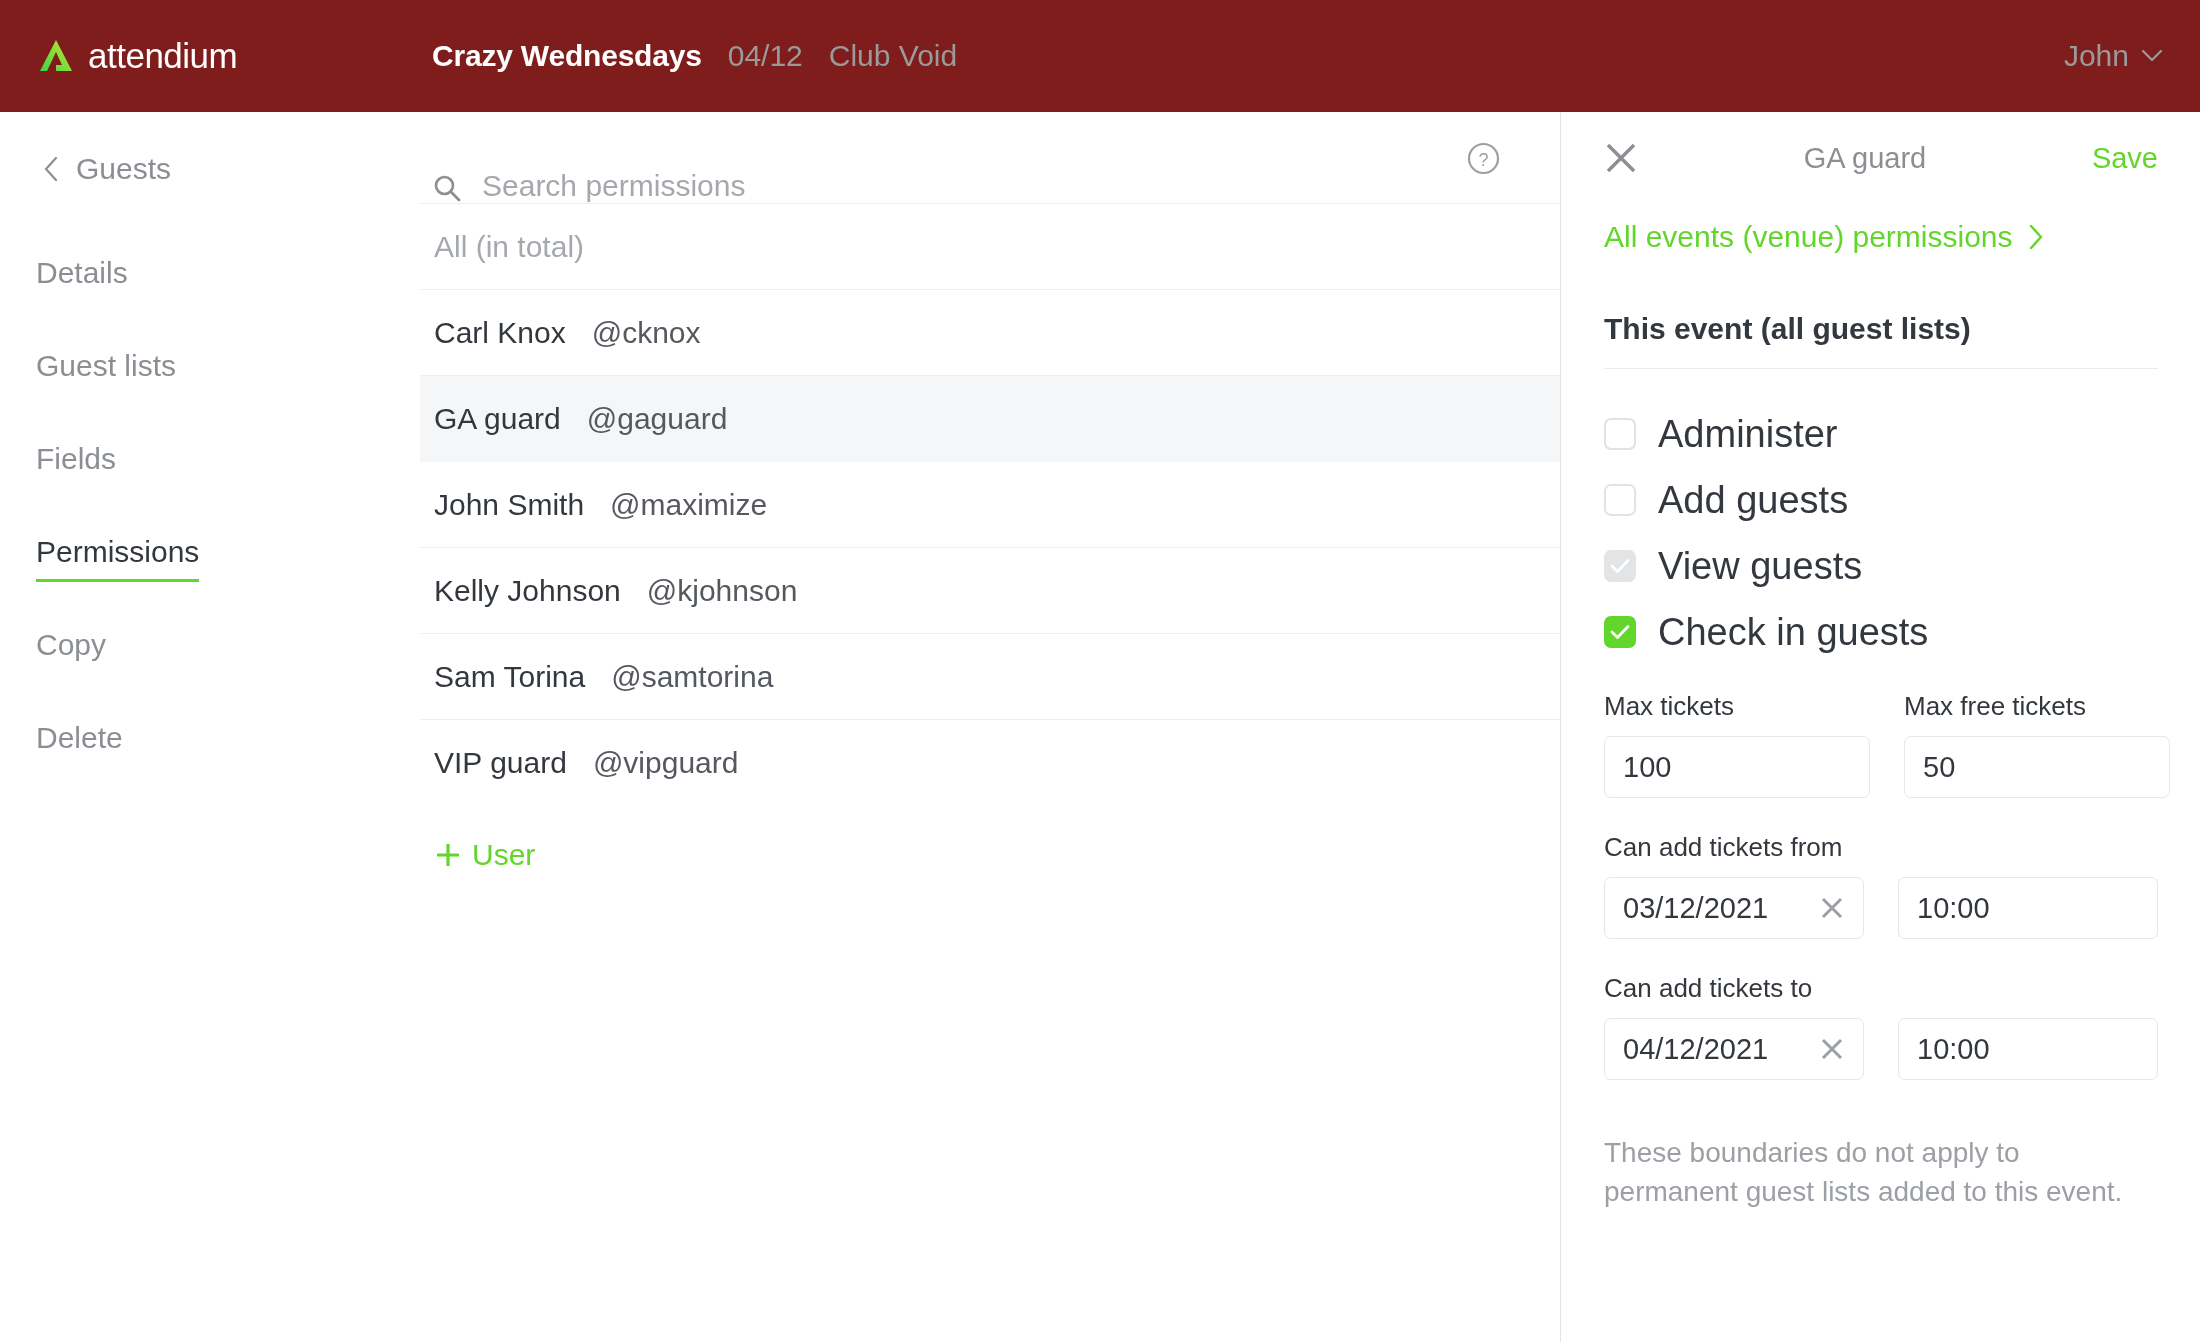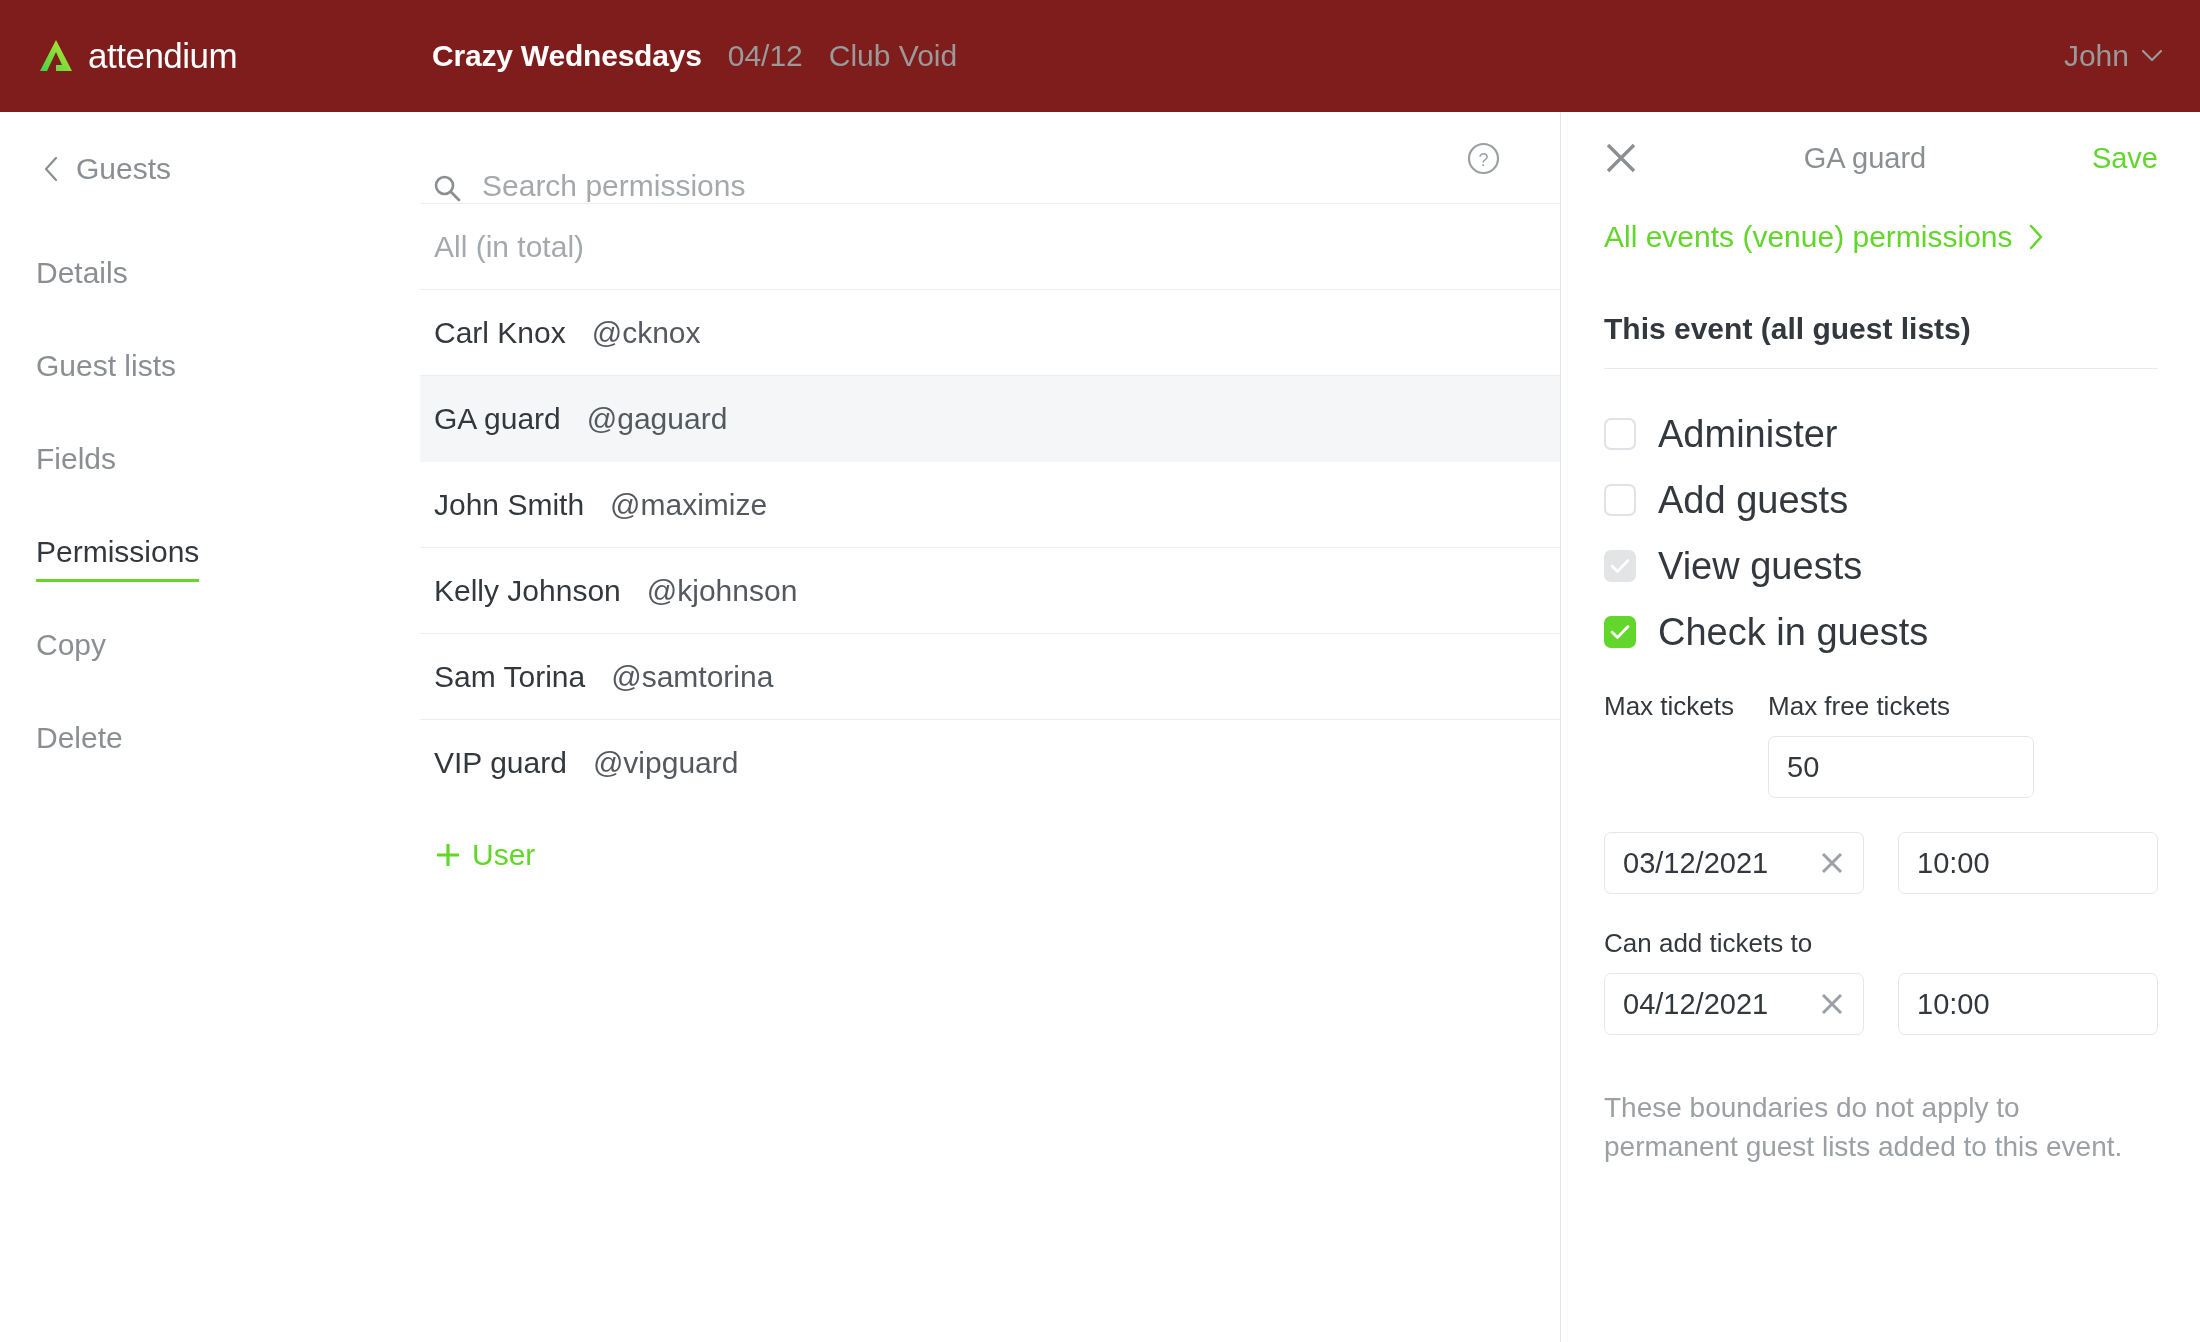--- a/index.html
+++ b/index.html
@@ -323,30 +323,34 @@
           <path d="M2 8 L7.5 13.5 L18 2.5" fill="none" stroke="#ffffff" stroke-width="2.8" stroke-linecap="round" stroke-linejoin="round"></path>
         </svg>
       </span>
       <span class="check-label">Check in guests</span>
     </div>
   </div>
 
   <div class="field-grid">
     <div class="field">
       <div class="field-label">Max tickets</div>
+      <div class="input-box">
+        <input type="text" value="100" style="">
+      </div>
     </div>
     <div class="field">
       <div class="field-label">Max free tickets</div>
       <div class="input-box">
         <input type="text" value="50" style="">
       </div>
     </div>
   </div>
 
   <div class="date-row">
+    <div class="field-label">Can add tickets from</div>
     <div class="date-inputs">
       <div class="input-box">
         <input type="text" value="03/12/2021" style="">
         <svg class="clear-x" viewBox="0 0 26 26">
           <path d="M4 4 L22 22 M22 4 L4 22" stroke="#9ca0a5" stroke-width="3" stroke-linecap="butt"></path>
         </svg>
       </div>
       <div class="input-box">
         <input type="text" value="10:00" style="">
       </div>

